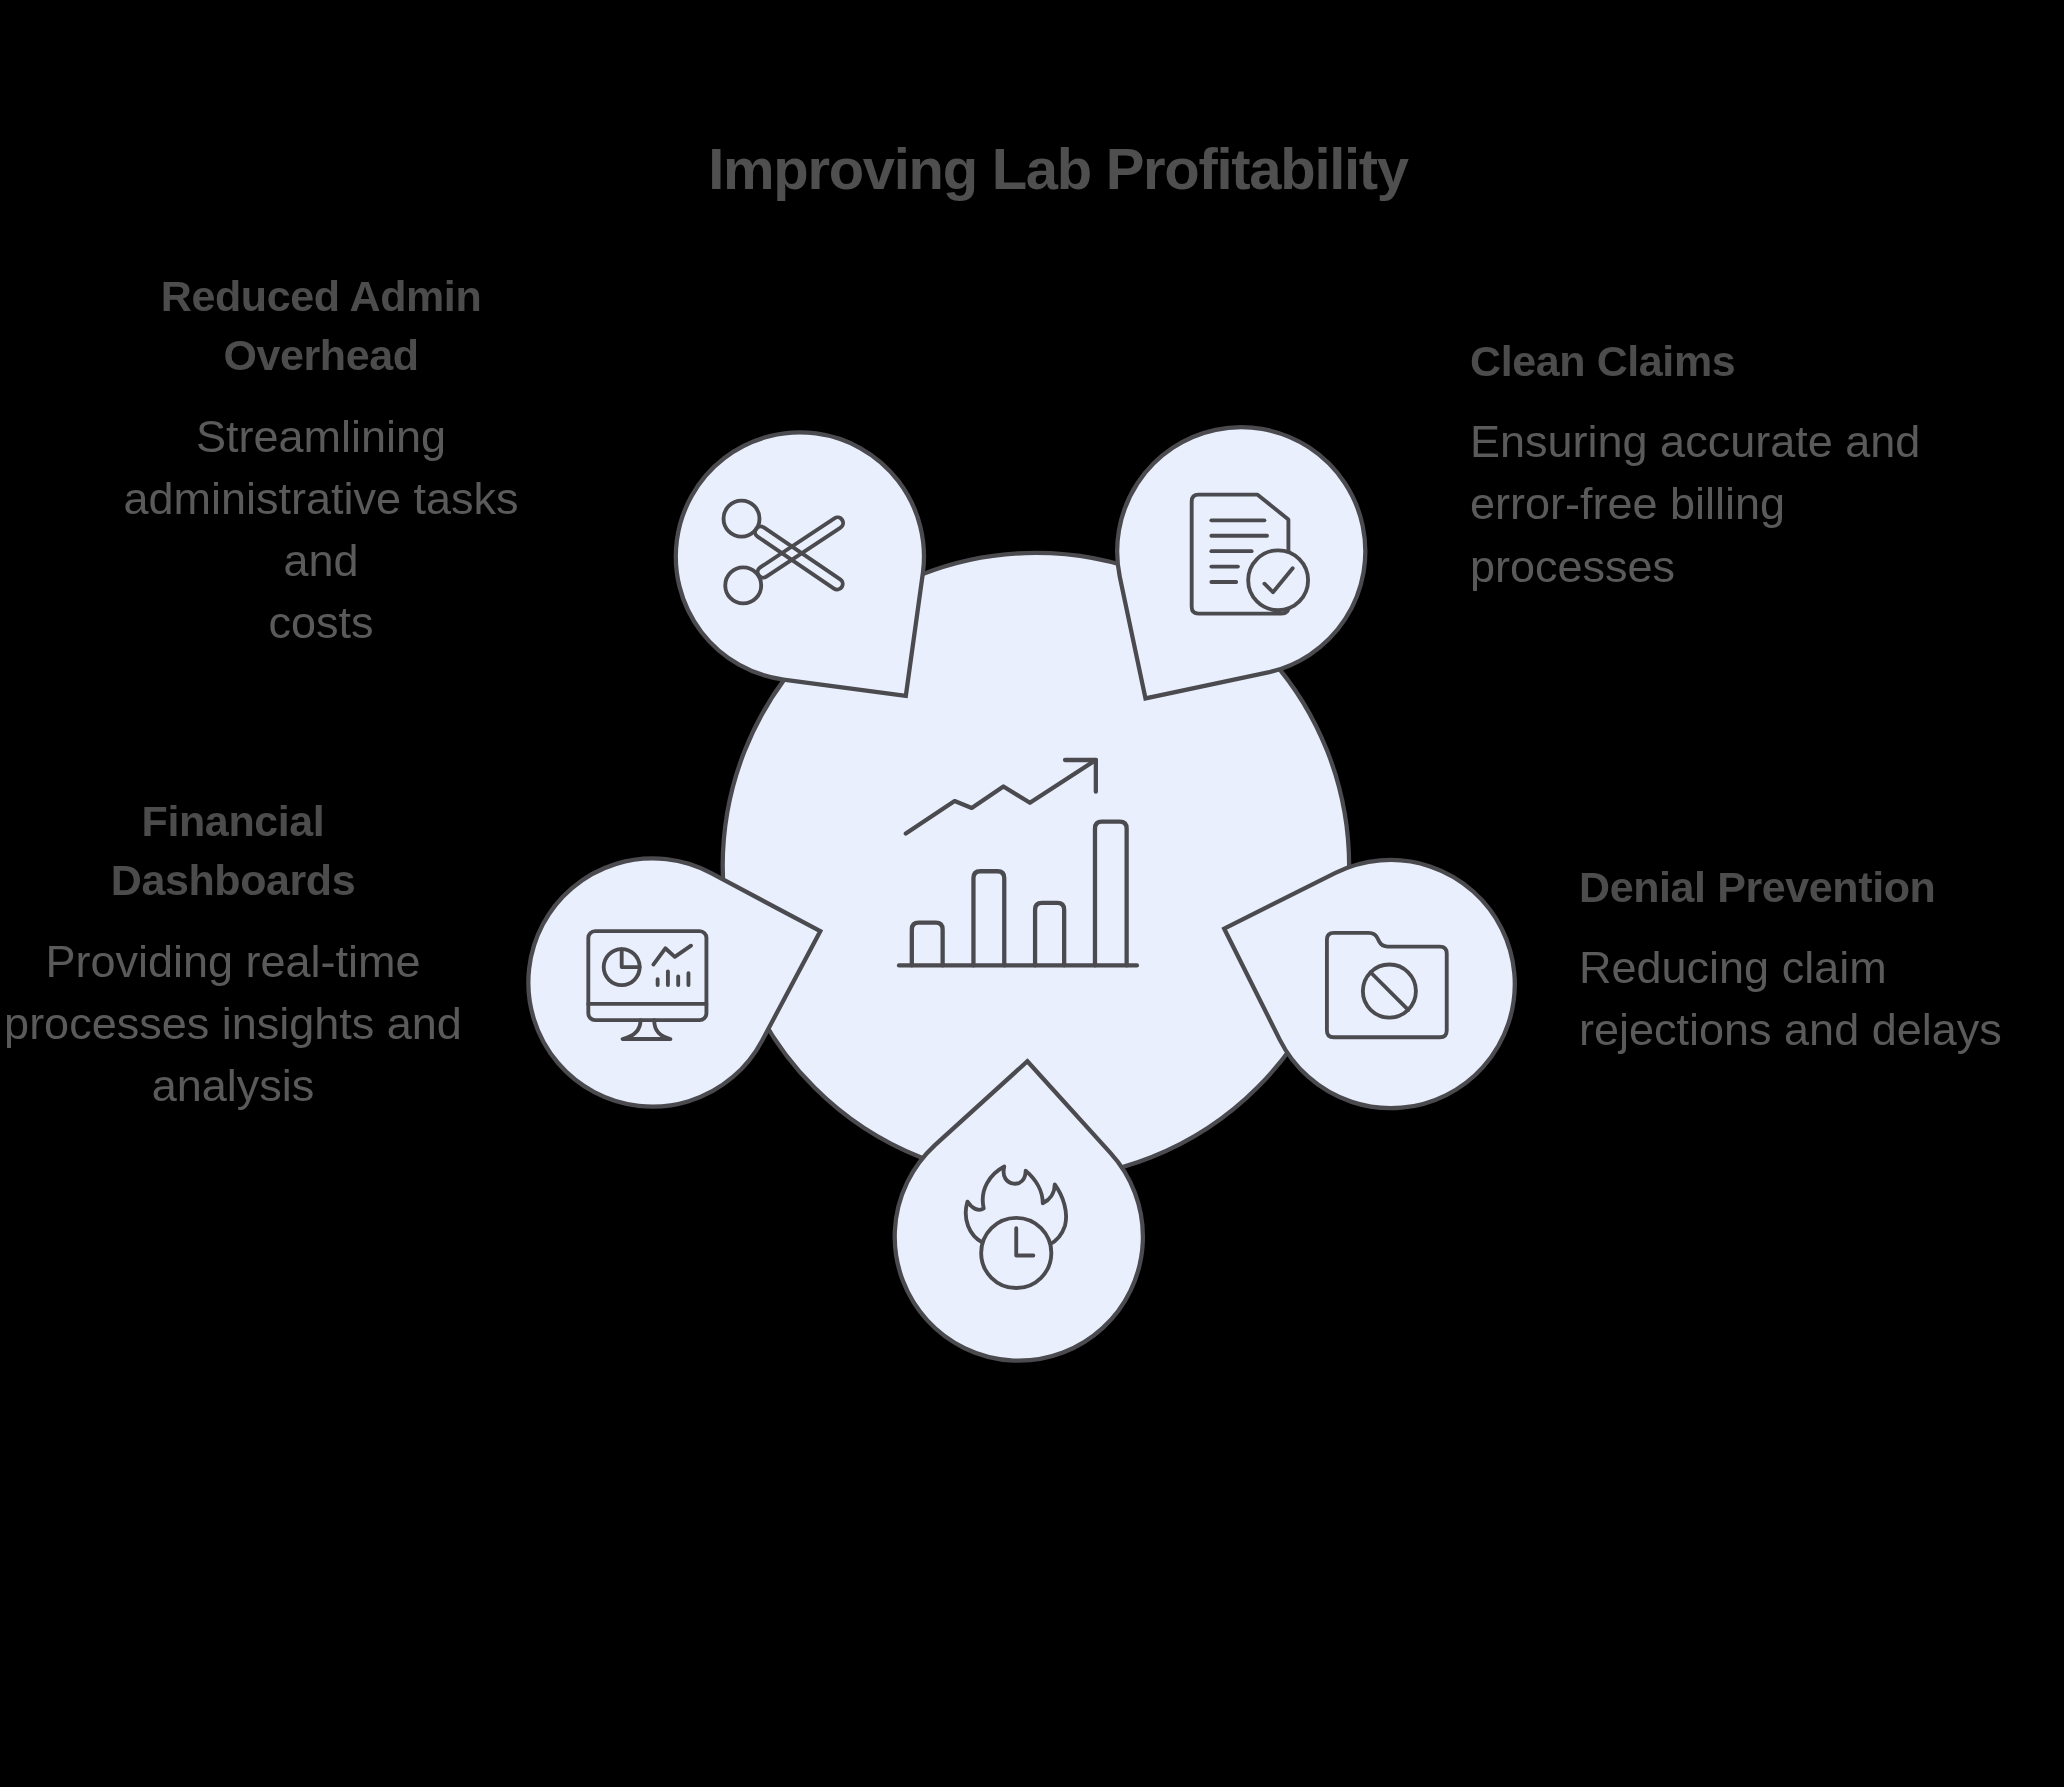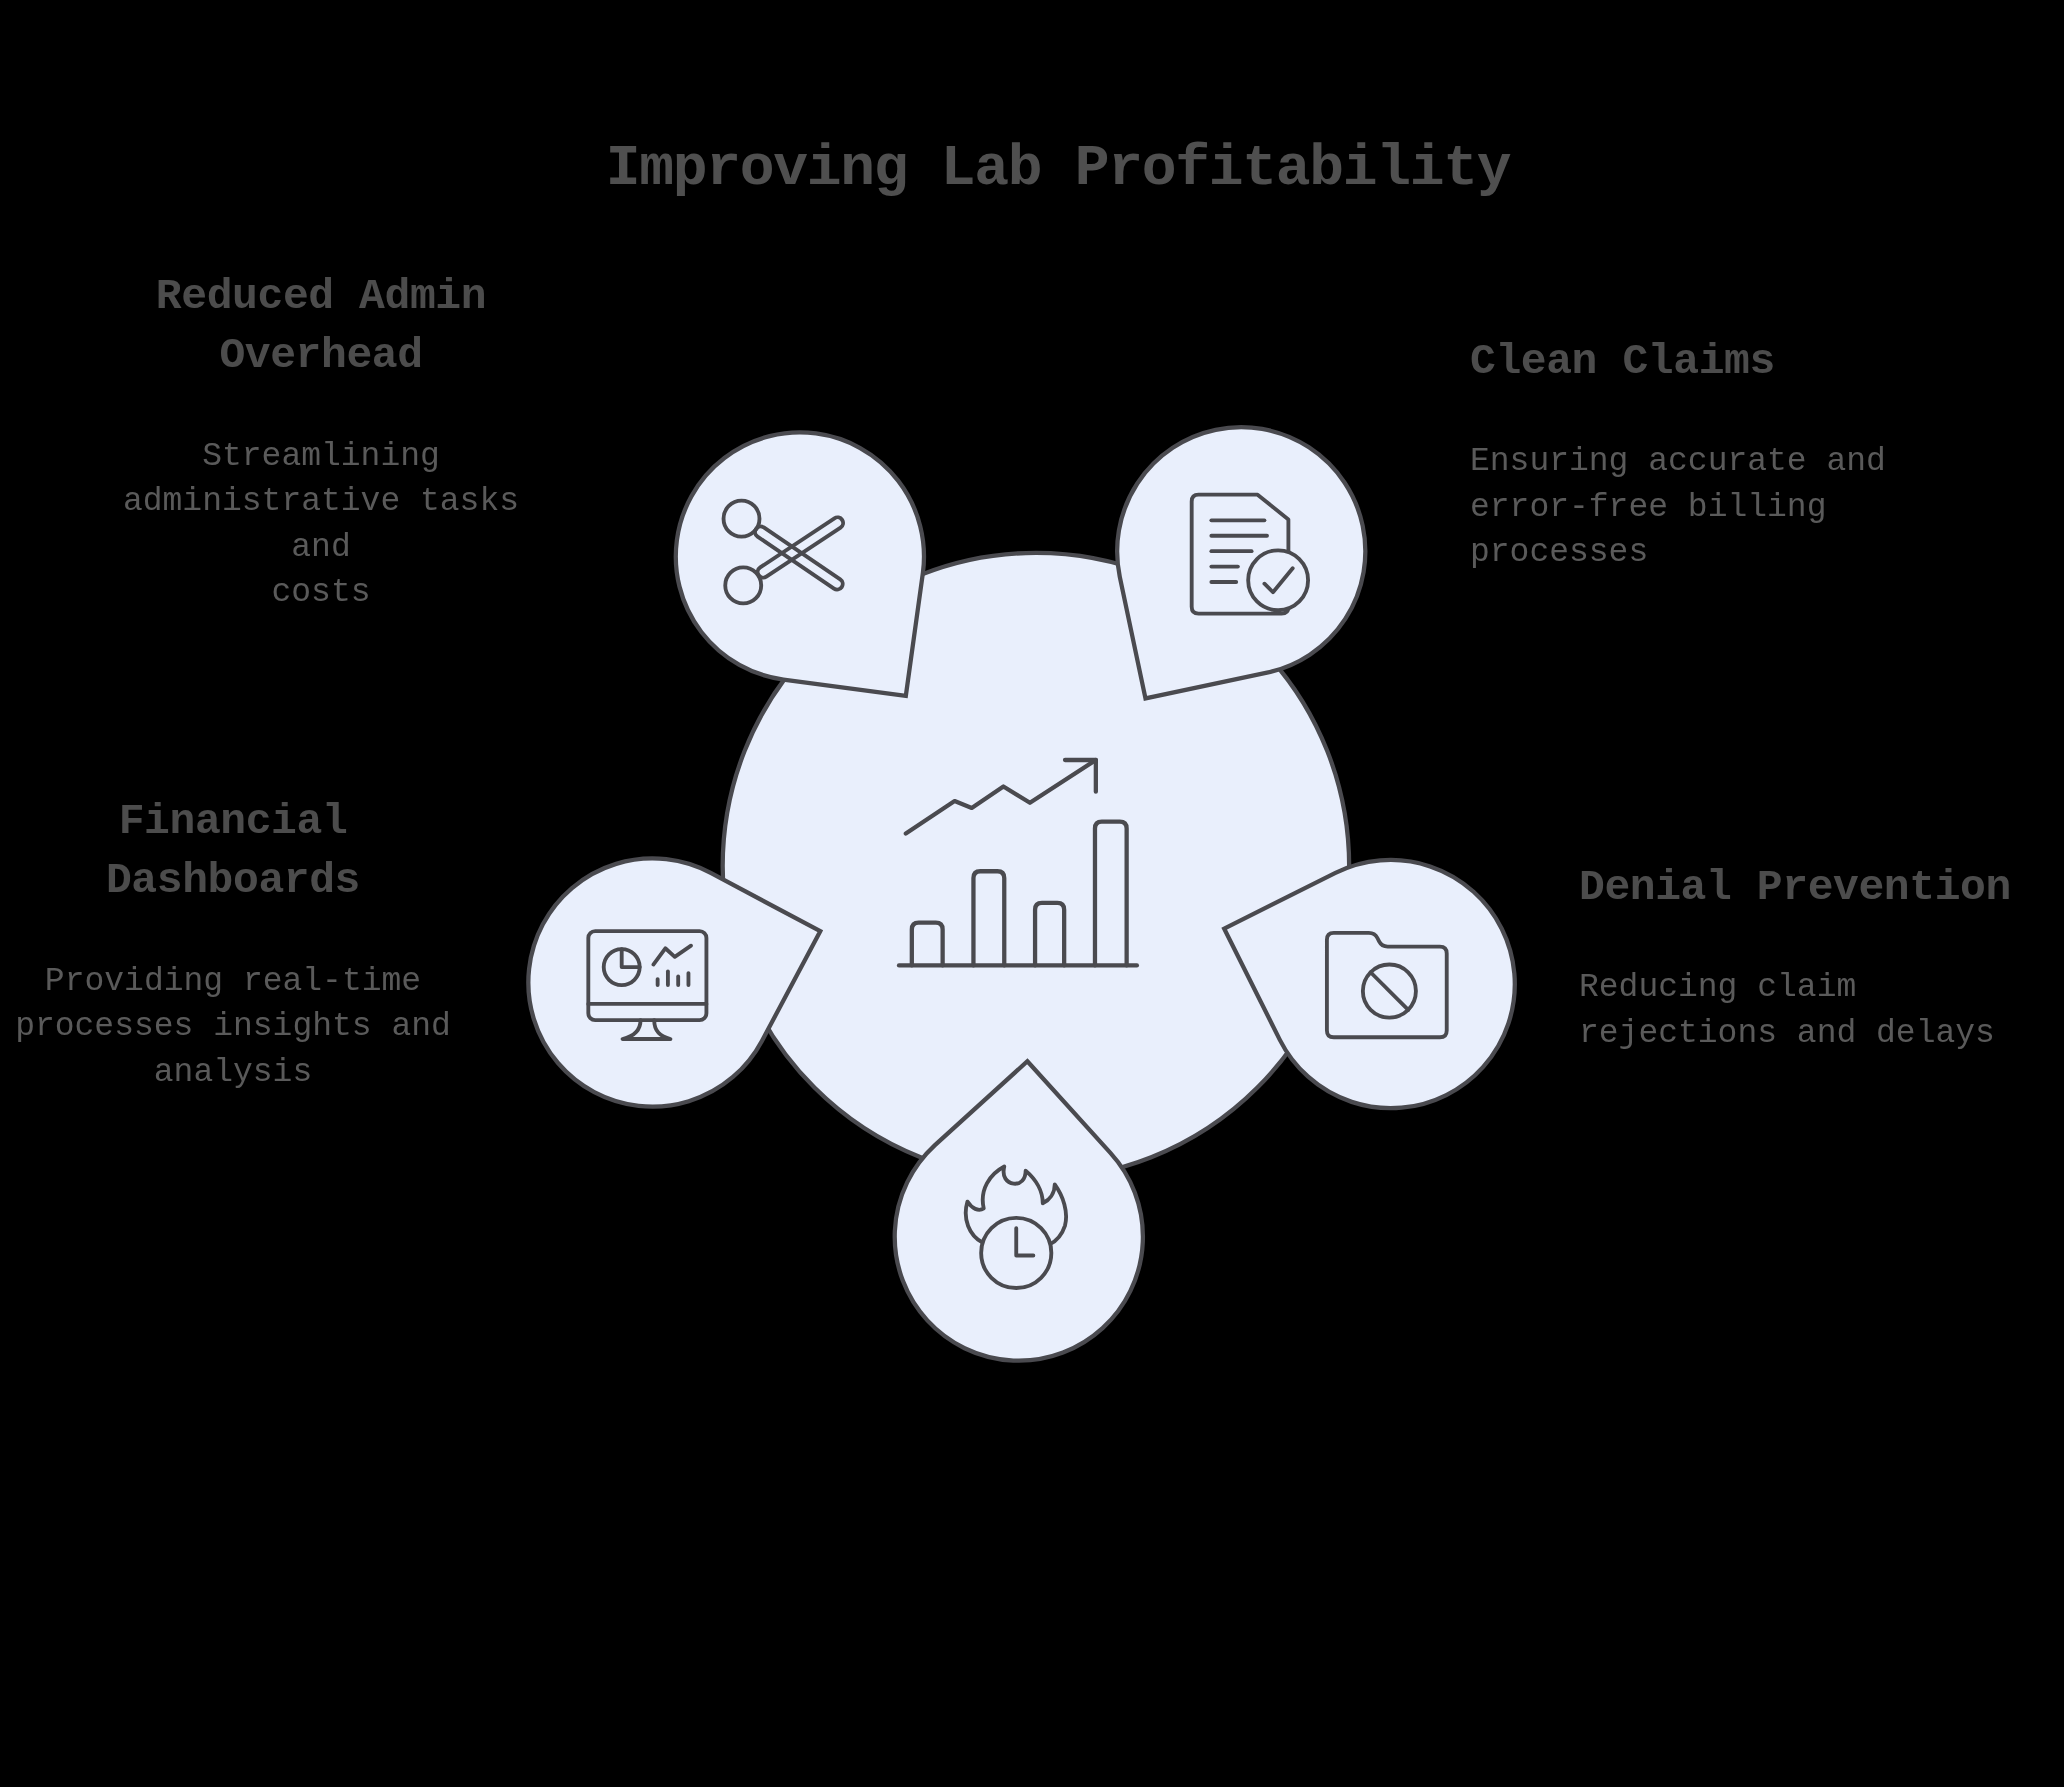--- a/index.html
+++ b/index.html
@@ -3,21 +3,21 @@
 <meta charset="utf-8">
 <style>
   html,body { margin:0; padding:0; }
   body { background:#000; }
   .canvas {
     position: relative;
     width: 2065px;
     height: 1787px;
     background: var(--background, #000);
     overflow: hidden;
-    font-family: Liberation Mono, monospace;
+    font-family: Liberation Sans, sans-serif;
   }
   .diagram-svg { position:absolute; left:0; top:0; }
   .shape {
     fill: var(--petal_fill, #e9effc);
     stroke: var(--outline, #4a4a4f);
     stroke-width: 5;
   }
   .icon-stroke {
     fill: none;
     stroke: var(--outline, #4a4a4f);
@@ -43,23 +43,23 @@
   }
   .section-heading {
     font-weight:700;
     font-size:43px;
     line-height:1.38;
     letter-spacing:-0.4px;
     color: var(--heading_text, #4c4c4c);
     white-space: pre-line;
   }
   .section-body {
-    margin-top:48px;
+    margin-top:20px;
     font-weight:400;
-    font-size:33px;
+    font-size:45px;
     line-height:1.38;
     color: var(--body_text, #5a5a5a);
     white-space: pre-line;
   }
   .align-right  { text-align:center; }
   .align-left   { text-align:left; }
   .align-center { text-align:center; }
 </style>
 </head>
 <body>

